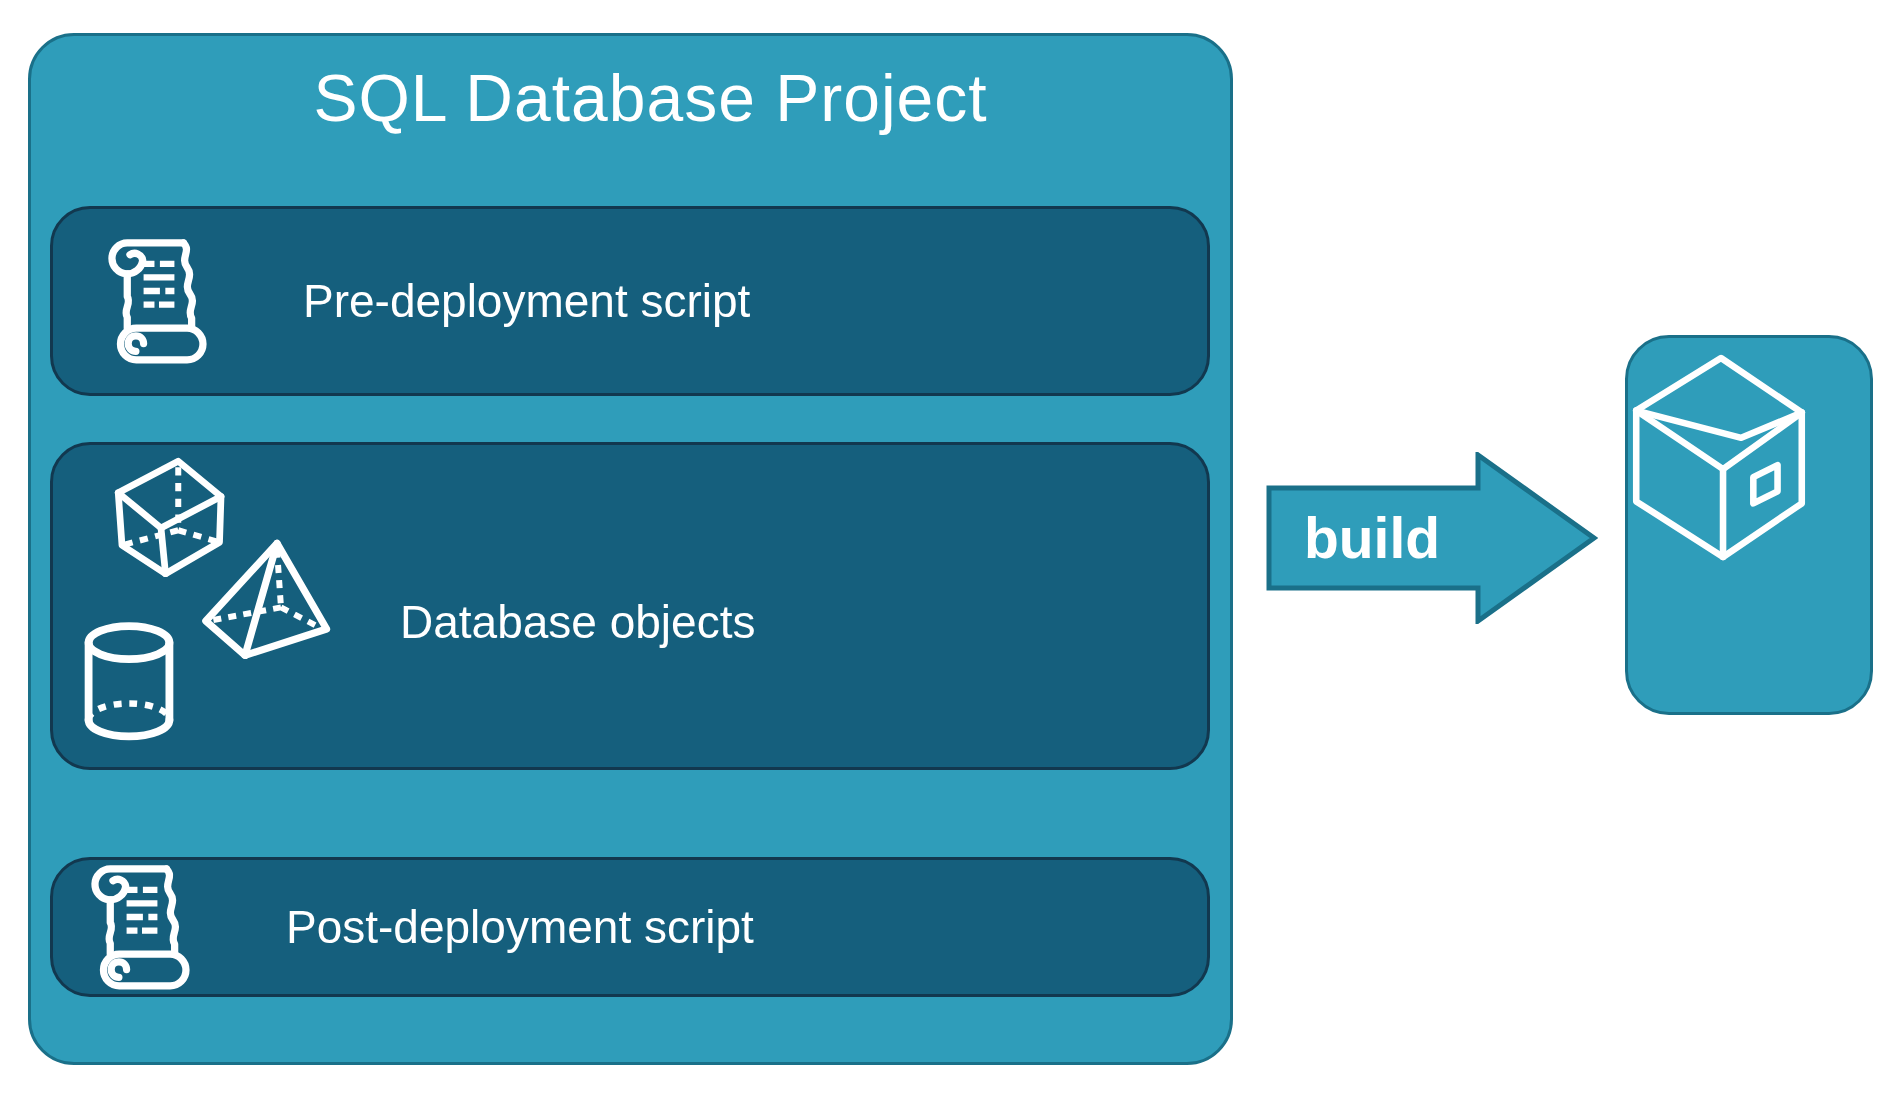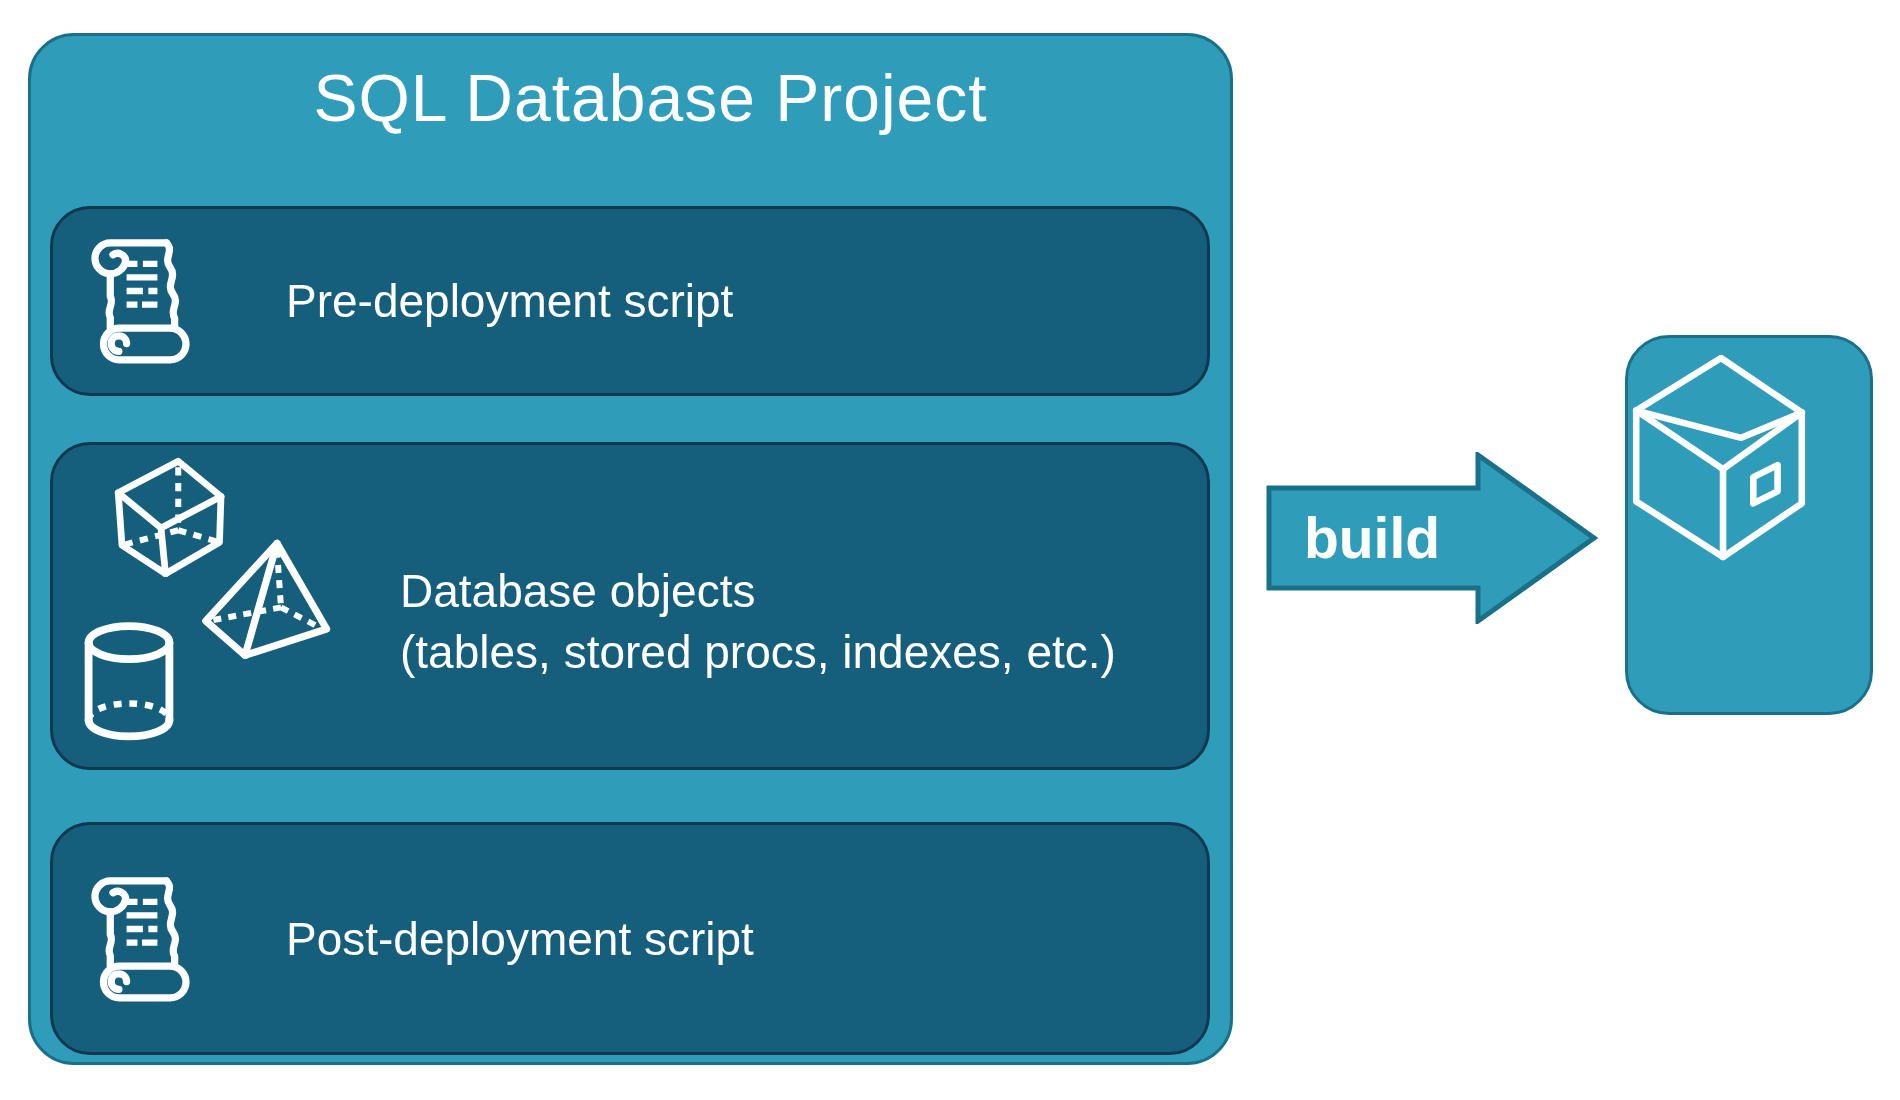--- a/index.html
+++ b/index.html
@@ -19,23 +19,23 @@
   }
   .project-title{
     text-align:center;padding-top:24px;font-size:66px;font-weight:400;
     color:var(--text);letter-spacing:1px;padding-left:40px;
   }
   .row{
     position:absolute;left:19px;width:1160px;
     background:var(--panel);border:3px solid var(--panel-border);border-radius:40px;
     display:flex;align-items:center;color:var(--text);font-size:46px;
   }
-  .row1{top:170px;height:190px;}
+  .row1{top:170px;height:190px;padding-left:17px;}
   .row2{top:406px;height:328px;}
-  .row3{top:786px;height:233px;}
+  .row3{top:821px;height:140px;}
   .row .scroll-svg{width:118px;height:136px;margin-left:30px;flex:0 0 auto;}
   .row .row-label{margin-left:85px;white-space:nowrap;}
   .row2 .obj-icon{position:absolute;}
   .icon-cube{left:54px;top:10px;width:120px;height:122px;}
   .icon-pyramid{left:148px;top:92px;width:132px;height:124px;}
   .icon-cylinder{left:28px;top:175px;width:96px;height:126px;}
   .obj-text{margin-left:347px;line-height:1.32;margin-top:32px;}
 
   .arrow-wrap{position:absolute;left:1266px;top:452px;width:332px;height:172px;}
   .arrow-wrap svg{position:absolute;left:0;top:0;width:332px;height:172px;}
@@ -105,21 +105,20 @@
           <ellipse cx="55" cy="26" rx="46.5" ry="19"></ellipse>
           <path d="M8.5 26 V115 M101.5 26 V115"></path>
           <path d="M8.5 115 A46.5 19 0 0 0 101.5 115"></path>
         </g>
         <g fill="none" stroke="#FFFFFF" stroke-width="7.5" stroke-linecap="butt" stroke-dasharray="9 9">
           <path d="M8.5 115 A46.5 19 0 0 1 101.5 115"></path>
         </g>
       </svg>
       <div class="obj-text">
         <div>Database objects</div>
-        <div>(tables, stored procs, indexes, etc.)</div>
       </div>
     </div>
 
     <div class="row row3">
       <svg class="scroll-svg line-art" viewBox="0 0 130 150">
         <g fill="none" stroke="#FFFFFF" stroke-width="8" stroke-linecap="round" stroke-linejoin="round">
           <path d="M92 11 H30 A17 17 0 1 0 47 30 A9 9 0 0 0 33 24"></path>
           <path d="M92 11 C101 20 88 27 96 38 C104 49 91 56 99 67 C107 78 95 84 101 94 L101 105"></path>
           <path d="M30 45 V70 C35 78 25 85 30 93 V105"></path>
           <path d="M96 105 A17.5 17.5 0 0 1 96 140 H40 A17.5 17.5 0 0 1 40 105 Z"></path>

